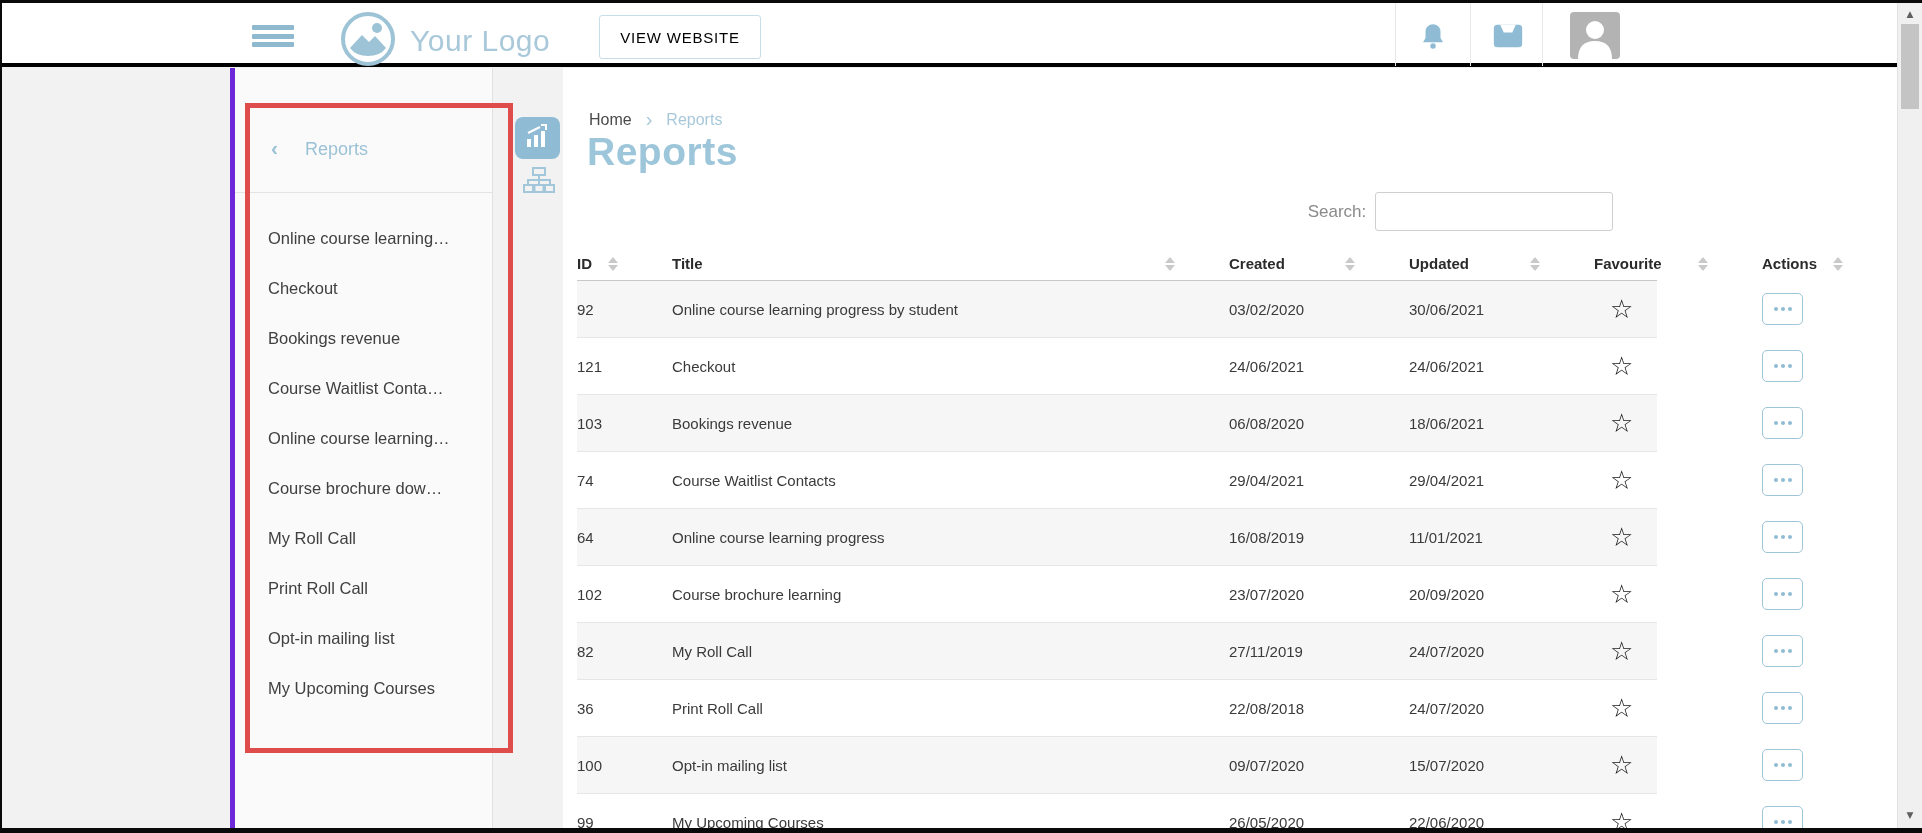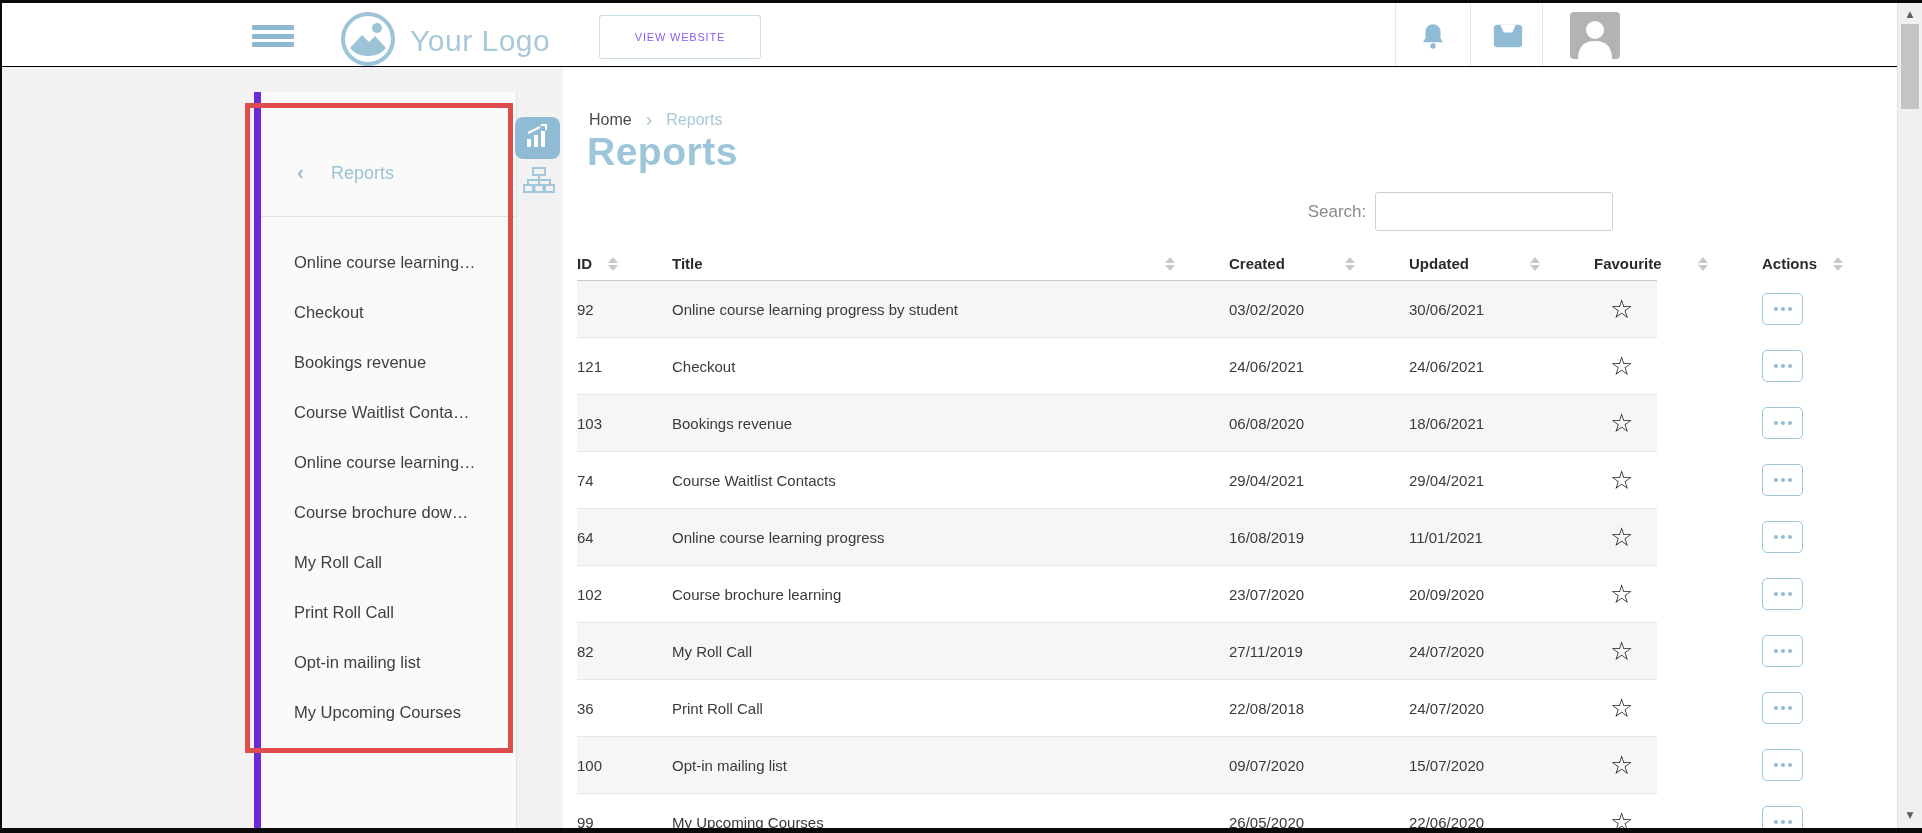--- a/index.html
+++ b/index.html
@@ -2,33 +2,33 @@
 <html><head>
 <meta charset="utf-8">
 <style>
   * { margin:0; padding:0; box-sizing:border-box; }
   html,body { width:1922px; height:833px; overflow:hidden; }
   body { font-family:"Liberation Sans", sans-serif; background:#fff; }
   .page { position:relative; width:1922px; height:833px; background:#f2f2f2;
           border-top:3px solid #0a0a0a; border-left:2px solid #0a0a0a; border-bottom:5px solid #0a0a0a; overflow:hidden; }
 
   
-  .header { position:absolute; left:0; top:0; right:25px; height:64px; background:#fff; border-bottom:1px solid #000000; }
+  .header { position:absolute; left:0; top:0; right:25px; height:64px; background:#fff; border-bottom:4px solid #000000; }
   .hamburger { position:absolute; left:250px; top:22px; width:42px; height:22px; cursor:pointer; display:flex; flex-direction:column; justify-content:space-between; }
   .hamburger span { display:block; height:5px; background:#8fb9cf; border-radius:1px; }
   .logo-wrap { position:absolute; left:338px; top:8px; display:flex; align-items:center; }
   .logo-text { color:#a9c9da; font-size:30px; margin-left:14px; letter-spacing:0.5px; }
   .view-website { position:absolute; left:597px; top:12px; width:162px; height:44px; background:#fff; border:1px solid #c9dde8; border-radius:3px;
-                  color:#8b5cf6; font-size:11px; letter-spacing:0.8px; font-family:"Liberation Sans", sans-serif; cursor:pointer; }
+                  color:#000000; font-size:15px; letter-spacing:0.8px; font-family:"Liberation Sans", sans-serif; cursor:pointer; }
   .hdr-divider { position:absolute; top:0; width:1px; height:63px; background:#e8e8e8; }
   .hdr-icon { position:absolute; top:18px; width:32px; height:30px; cursor:pointer; }
   .avatar { position:absolute; left:1568px; top:9px; width:50px; height:47px; border-radius:4px; overflow:hidden; cursor:pointer; }
 
   
-  .sidebar { position:absolute; left:252px; top:65px; width:263px; bottom:0; background:#fafafa; border-left:7px solid #6d28d9; border-right:1px solid #e2e2e2;margin-top:24px; }
+  .sidebar { position:absolute; left:228px; top:65px; width:263px; bottom:0; background:#fafafa; border-left:5px solid #6d28d9; border-right:1px solid #e2e2e2; }
   .sidebar-head { padding:68px 0 0 36px; height:125px; border-bottom:1px solid #e3e3e3; color:#9cc2d6; font-size:18px; }
   .back-chevron { font-weight:bold; font-size:21px; margin-right:22px; cursor:pointer; }
   .sidebar-items { padding-top:20px; }
   .side-item { height:50px; line-height:50px; padding:0 16px 0 33px; color:#404040; font-size:16.5px; white-space:nowrap; overflow:hidden; cursor:pointer; }
 
   
   .annotation { position:absolute; left:243px; top:100px; width:268px; height:650px; border:5px solid #de4c4c; pointer-events:none; z-index:50; }
 
   
   .chart-btn { position:absolute; left:513px; top:114px; width:45px; height:42px; background:#8fbcd4; border-radius:8px;

